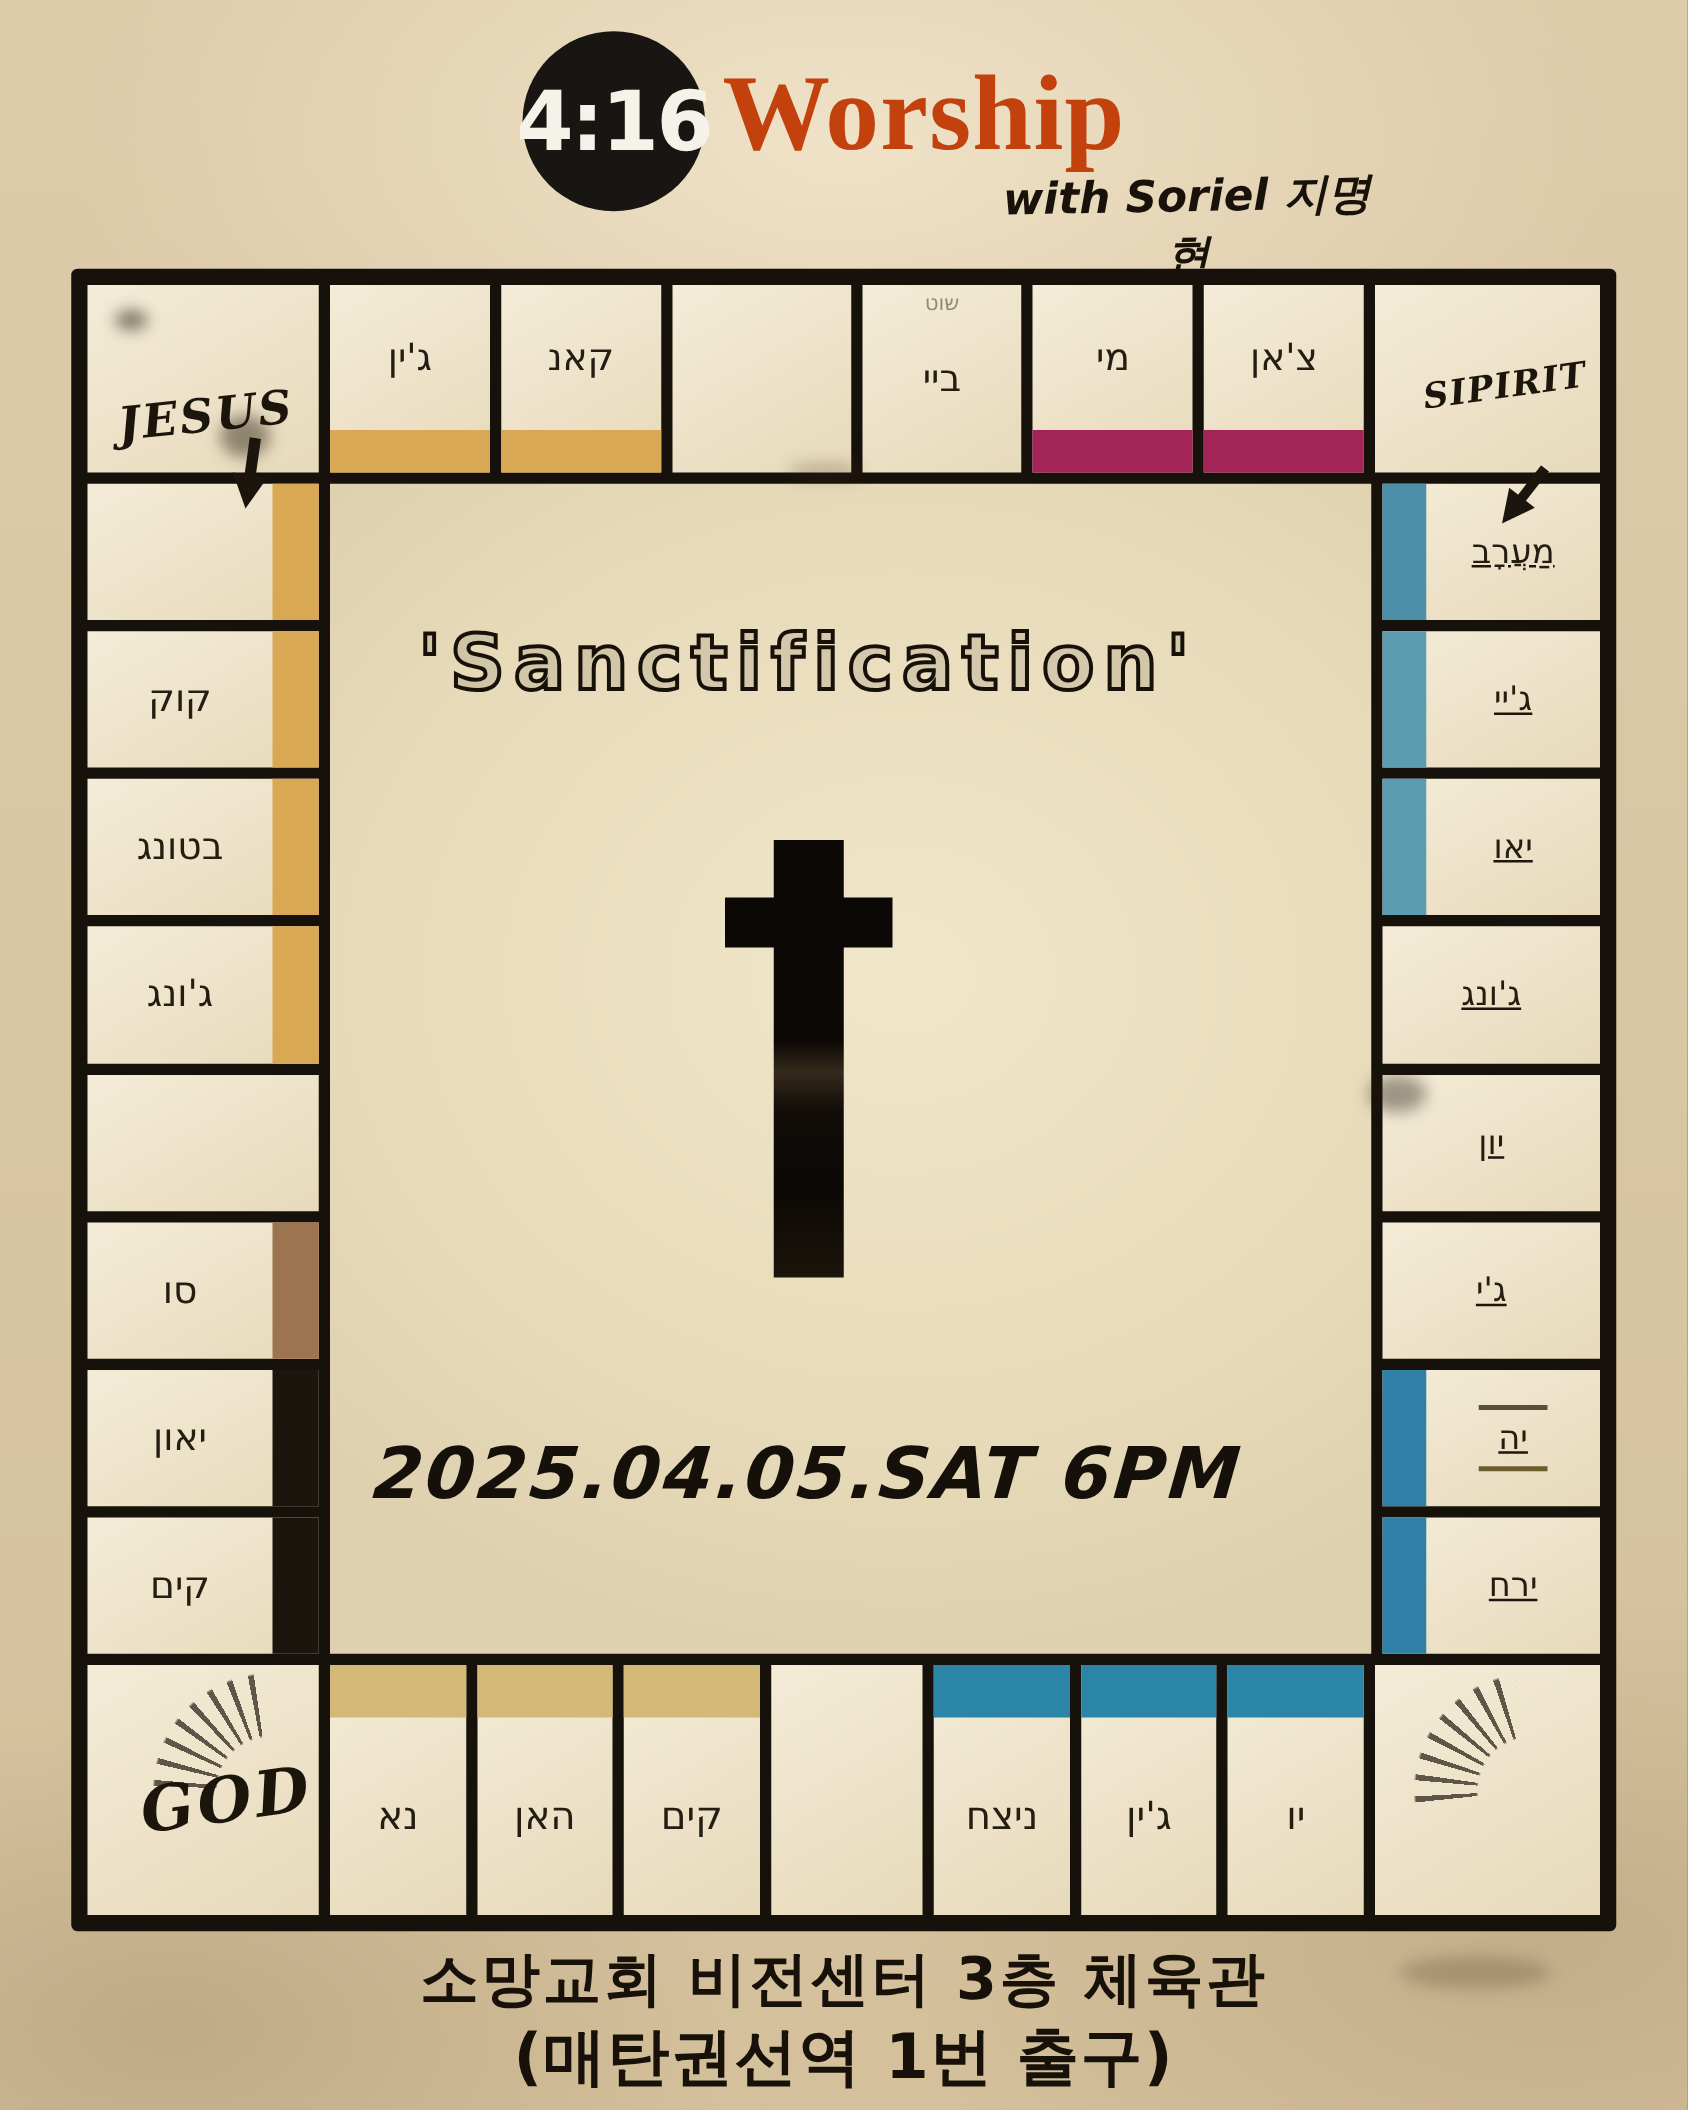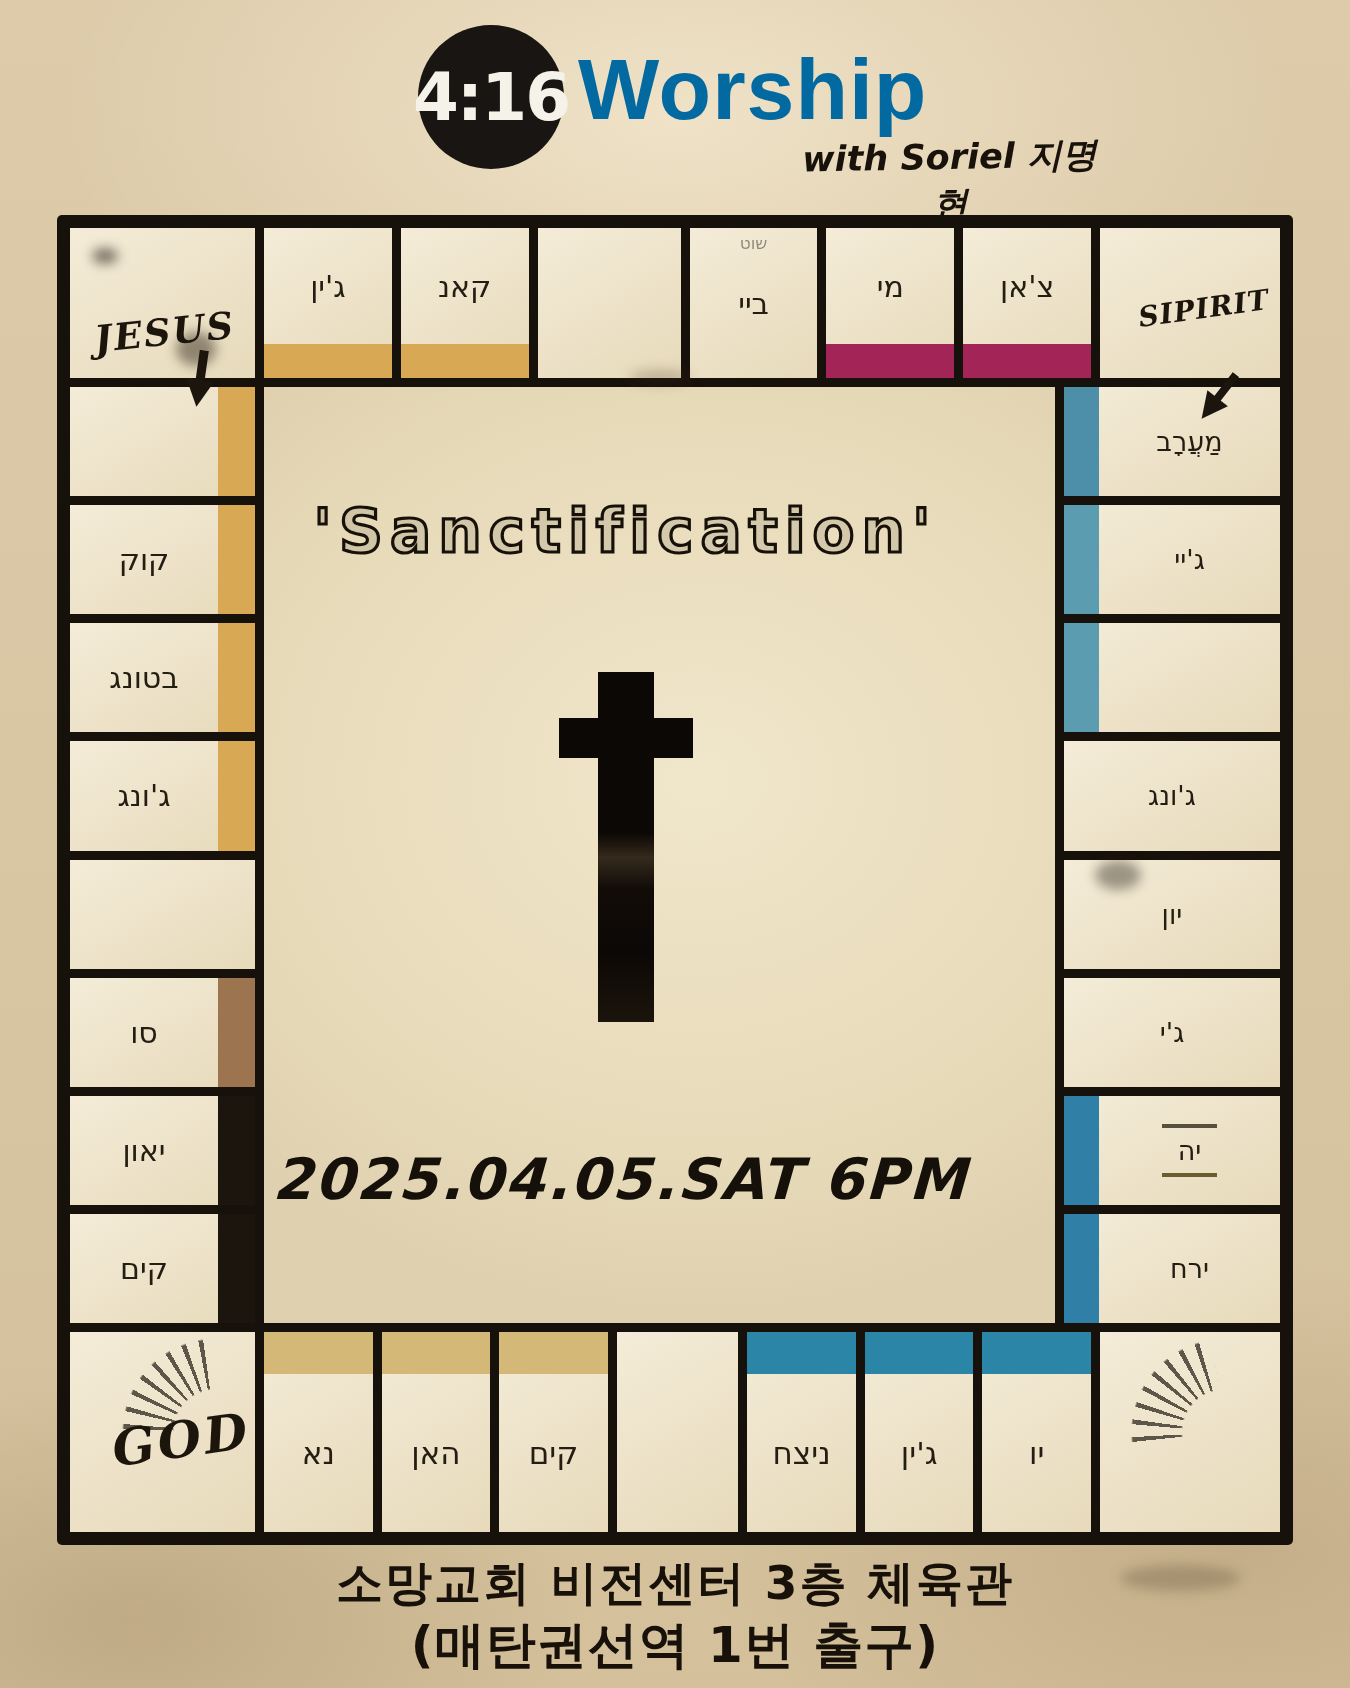--- a/index.html
+++ b/index.html
@@ -14,22 +14,22 @@
   }
   .smudge{position:absolute;border-radius:50%;filter:blur(6px);pointer-events:none;}
 
   
   .logo-badge{
     position:absolute;left:418px;top:25px;width:146px;height:144px;border-radius:50%;
     background:#191512;display:flex;align-items:center;justify-content:center;
   }
   .logo-badge span{color:#f5f2ea;font-size:66px;font-weight:bold;letter-spacing:-2px;}
   .logo-word{
-    position:absolute;left:578px;top:40px;font-size:86px;font-weight:600;color:#0369a1;
-    font-family:Liberation Sans, sans-serif;letter-spacing:1px;
+    position:absolute;left:578px;top:40px;font-size:86px;font-weight:600;color:#c2410c;
+    font-family:Liberation Serif, serif;letter-spacing:1px;
   }
   .tagline{
     position:absolute;left:790px;top:134px;width:320px;text-align:center;
     font-size:35px;font-weight:bold;font-style:italic;color:#18120b;transform:rotate(-1deg);
   }
 
   
   .board{
     position:absolute;left:57px;top:215px;width:1236px;height:1330px;box-sizing:border-box;
     background:#17110b;border-radius:5px;padding:13px;
@@ -60,21 +60,21 @@
     background:repeating-conic-gradient(from 195deg at 100% 100%, rgba(26,19,10,.85) 0deg 3deg, rgba(26,19,10,0) 3deg 11deg);
     -webkit-mask:radial-gradient(circle at 100% 100%, transparent 0 42px, #000 44px 92px, transparent 94px);
     mask:radial-gradient(circle at 100% 100%, transparent 0 42px, #000 44px 92px, transparent 94px);
   }
   .corner.bl .fan{left:42px;top:-4px;}
   .corner.br .fan{left:14px;top:4px;transform:rotate(-8deg);}
 
   .side{display:flex;gap:9px;}
   .side-top,.side-bottom{flex:1;flex-direction:row;}
   .side-left{width:185px;flex-direction:column;}
-  .side-right{width:216px;flex-direction:column;}
+  .side-right{width:174px;flex-direction:column;text-decoration:underline;}
 
   .square{flex:1;display:flex;min-width:0;min-height:0;}
   .square.wide{flex:1.12;}
   .side-top .square,.side-bottom .square{flex-direction:column;}
   .side-left .square,.side-right .square{flex-direction:row;}
   .bar{flex:0 0 auto;}
   .side-top .bar{height:34px;order:2;}
   .side-bottom .bar{height:42px;}
   .side-left .bar{width:37px;order:2;}
   .side-right .bar{width:35px;}
@@ -246,20 +246,23 @@
           </div>
         </div>
         <div class="square">
           <div class="bar" style="background: rgb(91, 156, 176);"></div>
           <div class="label-area">
             <span class="label">ג'יי</span>
           </div>
         </div>
         <div class="square">
           <div class="bar" style="background: rgb(91, 156, 176);"></div>
+          <div class="label-area">
+            <span class="label">יאו</span>
+          </div>
         </div>
         <div class="square">
           <div class="label-area">
             <span class="label">ג'ונג</span>
           </div>
         </div>
         <div class="square">
           <div class="label-area">
             <span class="label">יון</span>
           </div>

